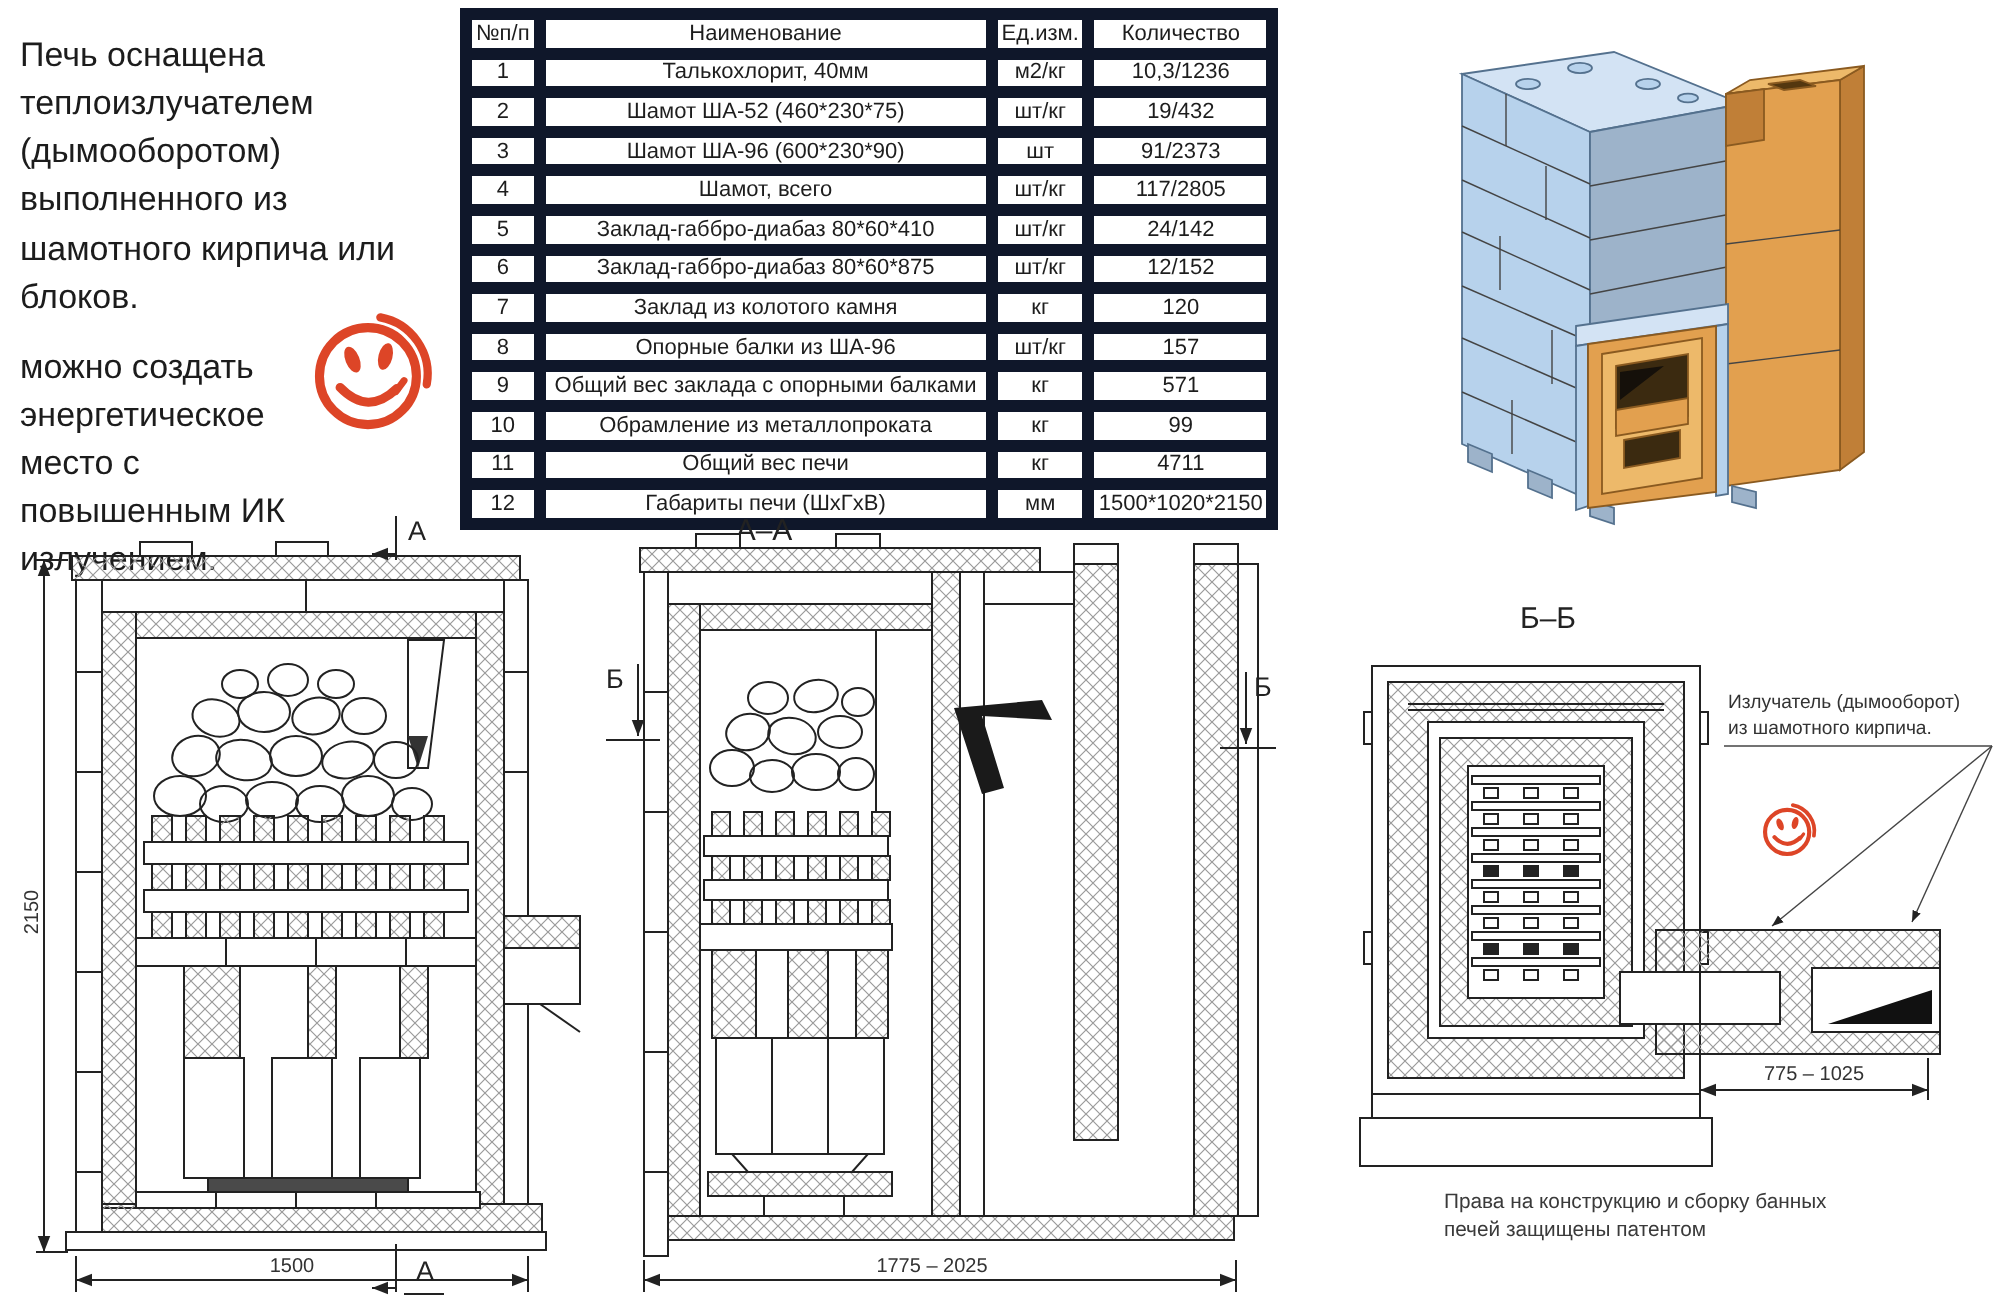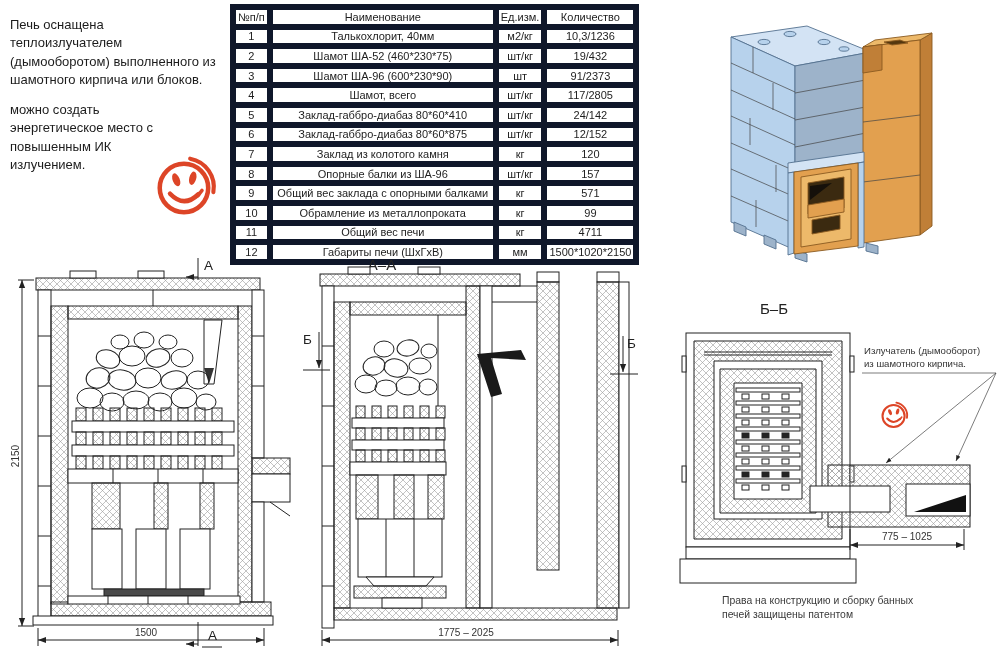--- a/index.html
+++ b/index.html
@@ -1,20 +1,20 @@
 <!DOCTYPE html>
 <html><head>
 <meta charset="utf-8">
 <style>
   html,body{margin:0;padding:0;background:#fff;}
   #stage{position:relative;width:1000px;height:650px;background:#fff;overflow:hidden;
          font-family:"Liberation Sans",sans-serif;color:#1d1d1d;}
   .abs{position:absolute;}
   
-  #intro{left:10px;top:16px;width:206px;font-size:13px;line-height:1.42;color:#1c1c1c;}
+  #intro{left:10px;top:16px;width:206px;font-size:17px;line-height:1.42;color:#1c1c1c;}
   #intro p{margin:0 0 11px 0;}
   #intro .narrow{width:148px;margin-bottom:0;}
   
   #tblwrap{left:230px;top:4px;}
   table.mat{border-collapse:collapse;font-size:11px;table-layout:fixed;}
   table.mat th,table.mat td{border:6px solid #0f172a;padding:0 2px;height:13.6px;
     text-align:center;white-space:nowrap;overflow:hidden;font-weight:normal;line-height:1.1;}
   col.c1{width:35px;} col.c2{width:226px;} col.c3{width:41px;} col.c4{width:69px;}
   
   svg text{font-family:"Liberation Sans",sans-serif;fill:#222;}

